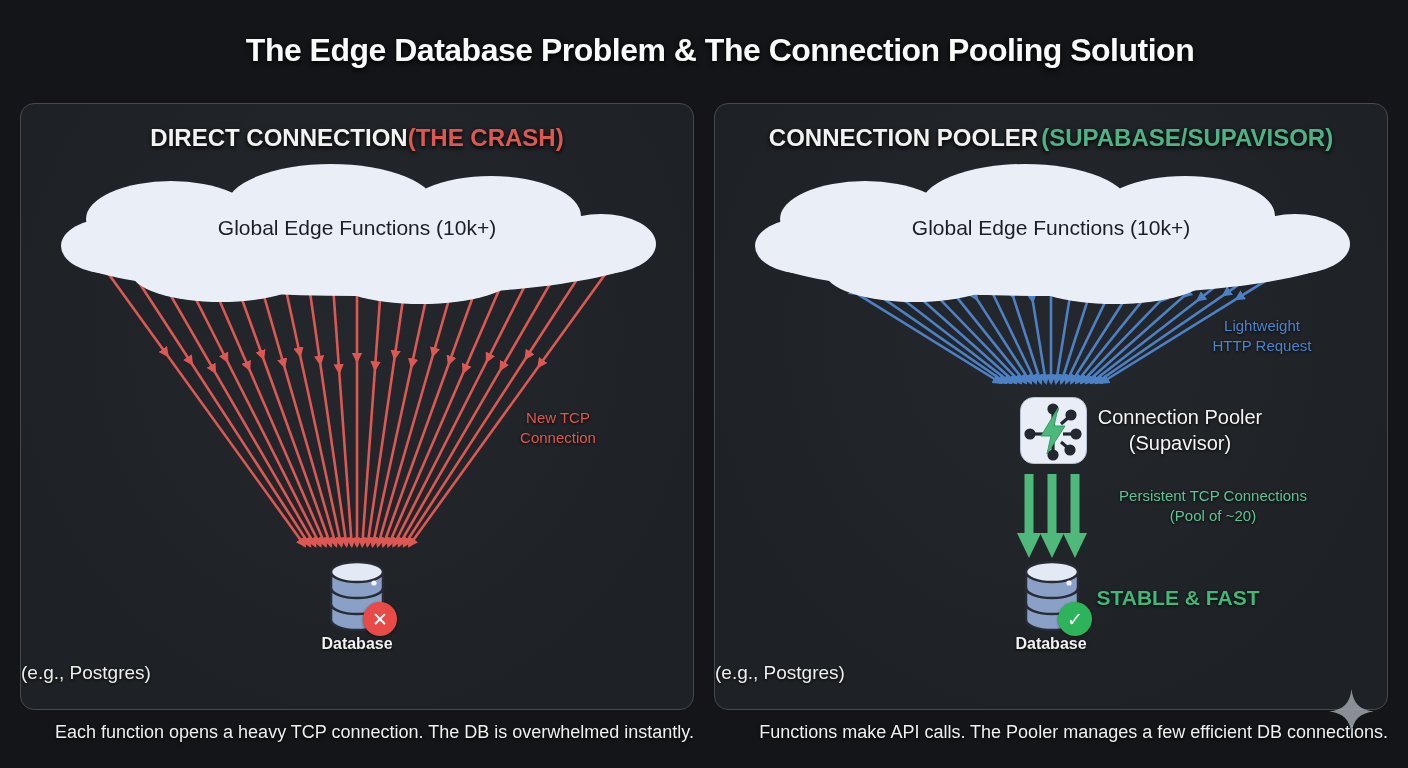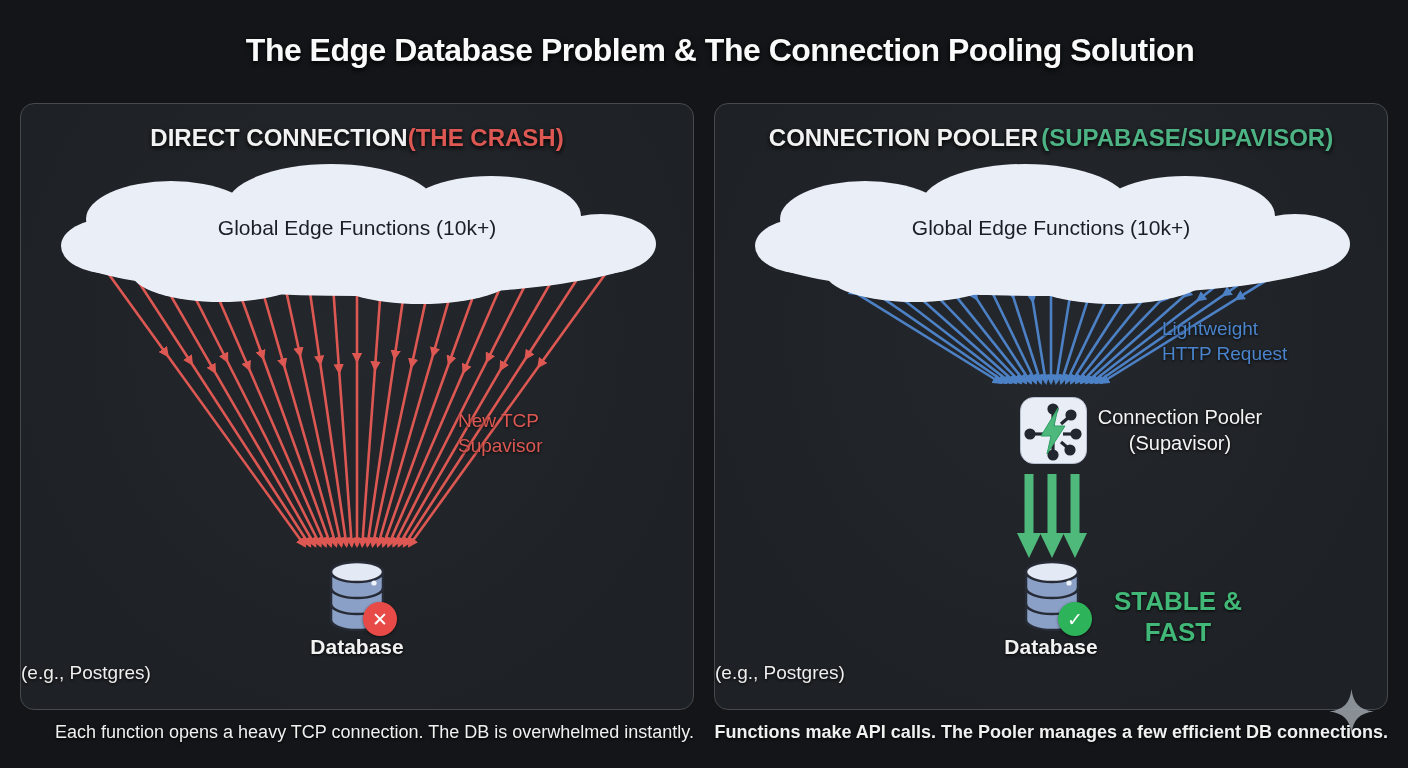--- a/index.html
+++ b/index.html
@@ -26,67 +26,67 @@
     font-size:24px;font-weight:700;text-shadow:0 2px 4px #000;white-space:nowrap;
   }
   .panel-title .accent-red{color:var(--red);}
   .panel-title .accent-green{color:var(--green-title);margin-left:3px;}
   svg.fan{position:absolute;left:0;top:0;width:674px;height:607px;}
   .cloud-label{
     position:absolute;top:112px;left:0;width:100%;text-align:center;
     font-size:21px;color:#1b1e26;font-weight:400;
   }
   .mini-label{
-    position:absolute;font-size:19px;line-height:1.32;text-align:left;
+    position:absolute;font-size:15px;line-height:1.32;text-align:center;
     white-space:pre-line;text-shadow:0 1px 3px rgba(0,0,0,.85);
   }
   .red-text{color:var(--red);}
   .blue-text{color:var(--blue-label);}
   .green-text{color:var(--green-label);}
   .crash-label{
     position:absolute;top:466px;left:357px;width:300px;text-align:center;
     font-size:20px;font-weight:700;line-height:1.3;color:var(--red);
     white-space:pre-line;text-shadow:0 1px 3px rgba(0,0,0,.85);
   }
   .stable-label{
     position:absolute;top:482px;left:363px;width:200px;text-align:center;
-    font-size:26px;font-weight:700;color:var(--green-stable);
+    font-size:21px;font-weight:700;color:var(--green-stable);
     text-shadow:0 1px 3px rgba(0,0,0,.85);
   }
   .db-icon{position:absolute;width:60px;height:74px;}
   .panel.left .db-icon{left:306px;top:456px;}
   .panel.right .db-icon{left:307px;top:456px;}
   .db-badge{
     position:absolute;left:36px;top:42px;width:34px;height:34px;border-radius:50%;
     display:flex;align-items:center;justify-content:center;
     color:#fff;font-size:19px;font-weight:700;line-height:1;
     box-shadow:0 1px 3px rgba(0,0,0,.5);
   }
   .db-badge.error{background:var(--badge-red);}
   .db-badge.ok{background:var(--badge-green);}
   .db-name{
     position:absolute;top:531px;left:0;width:100%;text-align:center;
-    font-size:21px;font-weight:700;text-shadow:0 1px 3px rgba(0,0,0,.85);
+    font-size:16px;font-weight:700;text-shadow:0 1px 3px rgba(0,0,0,.85);
   }
   .db-sub{
     position:absolute;top:558px;left:0;width:100%;text-align:left;
     font-size:19px;color:#eeeeee;text-shadow:0 1px 3px rgba(0,0,0,.85);
   }
   .pooler-icon{position:absolute;left:304px;top:292px;width:69px;height:69px;}
   .pooler-label{
     position:absolute;top:301px;left:345px;width:240px;text-align:center;
     font-size:20px;line-height:1.28;color:#f4f4f4;white-space:pre-line;
     text-shadow:0 1px 3px rgba(0,0,0,.85);
   }
   .caption{
     position:absolute;top:722px;width:674px;text-align:right;
     font-size:18px;color:#f0f0f0;text-shadow:0 1px 3px #000;
   }
   .caption.left{left:20px;}
-  .caption.right{left:714px;font-weight:bold;}
+  .caption.right{left:714px;}
   .sparkle{position:absolute;left:1327px;top:687px;width:49px;height:49px;}
 </style>
 </head>
 <body>
 
 <h1 class="page-title">The Edge Database Problem &amp; The Connection Pooling Solution</h1>
 
 <section class="panel left">
   <div class="panel-title">
     <span>DIRECT CONNECTION</span><span class="accent-red">(THE CRASH)</span>
@@ -150,21 +150,21 @@
       <ellipse cx="580" cy="140" rx="55" ry="30"></ellipse>
       <ellipse cx="90" cy="142" rx="50" ry="28"></ellipse>
       <ellipse cx="200" cy="168" rx="90" ry="30"></ellipse>
       <ellipse cx="400" cy="170" rx="95" ry="30"></ellipse>
     </g>
   </svg>
 
   <div class="cloud-label">Global Edge Functions (10k+)</div>
 
   <div class="mini-label red-text" style="left:437px;top:304px;width:200px;">New TCP
-Supavisor</div>
+Connection</div>
 
   <div class="db-icon">
     <svg viewBox="0 0 60 74" width="60" height="74">
       <path d="M4 12 V60 A26 10 0 0 0 56 60 V12" fill="#8ba0c6" stroke="#262b36" stroke-width="2.5"></path>
       <path d="M4 28 A26 10 0 0 0 56 28" fill="none" stroke="#262b36" stroke-width="2.5"></path>
       <path d="M4 44 A26 10 0 0 0 56 44" fill="none" stroke="#262b36" stroke-width="2.5"></path>
       <ellipse cx="30" cy="12" rx="26" ry="10" fill="#e3e9f5" stroke="#262b36" stroke-width="2.5"></ellipse>
       <circle cx="47" cy="23" r="2.6" fill="#eef2fa"></circle>
     </svg>
     <div class="db-badge error">✕</div>
@@ -270,20 +270,22 @@
           <circle cx="34" cy="59" r="4"></circle>
         <line x1="25" y1="38" x2="14" y2="38"></line>
           <circle cx="11" cy="38" r="4"></circle>
       </g>
       <path d="M39 12 L22 40 H32 L28 58 L46 30 H35 Z" fill="#4cb87c" stroke="#2f9e63" stroke-width="1"></path>
     </svg>
   </div>
   <div class="pooler-label">Connection Pooler
 (Supavisor)</div>
 
+  <div class="mini-label green-text" style="left:368px;top:382px;width:260px;">Persistent TCP Connections
+(Pool of ~20)</div>
 
   <div class="db-icon">
     <svg viewBox="0 0 60 74" width="60" height="74">
       <path d="M4 12 V60 A26 10 0 0 0 56 60 V12" fill="#8ba0c6" stroke="#262b36" stroke-width="2.5"></path>
       <path d="M4 28 A26 10 0 0 0 56 28" fill="none" stroke="#262b36" stroke-width="2.5"></path>
       <path d="M4 44 A26 10 0 0 0 56 44" fill="none" stroke="#262b36" stroke-width="2.5"></path>
       <ellipse cx="30" cy="12" rx="26" ry="10" fill="#e3e9f5" stroke="#262b36" stroke-width="2.5"></ellipse>
       <circle cx="47" cy="23" r="2.6" fill="#eef2fa"></circle>
     </svg>
     <div class="db-badge ok">✓</div>

